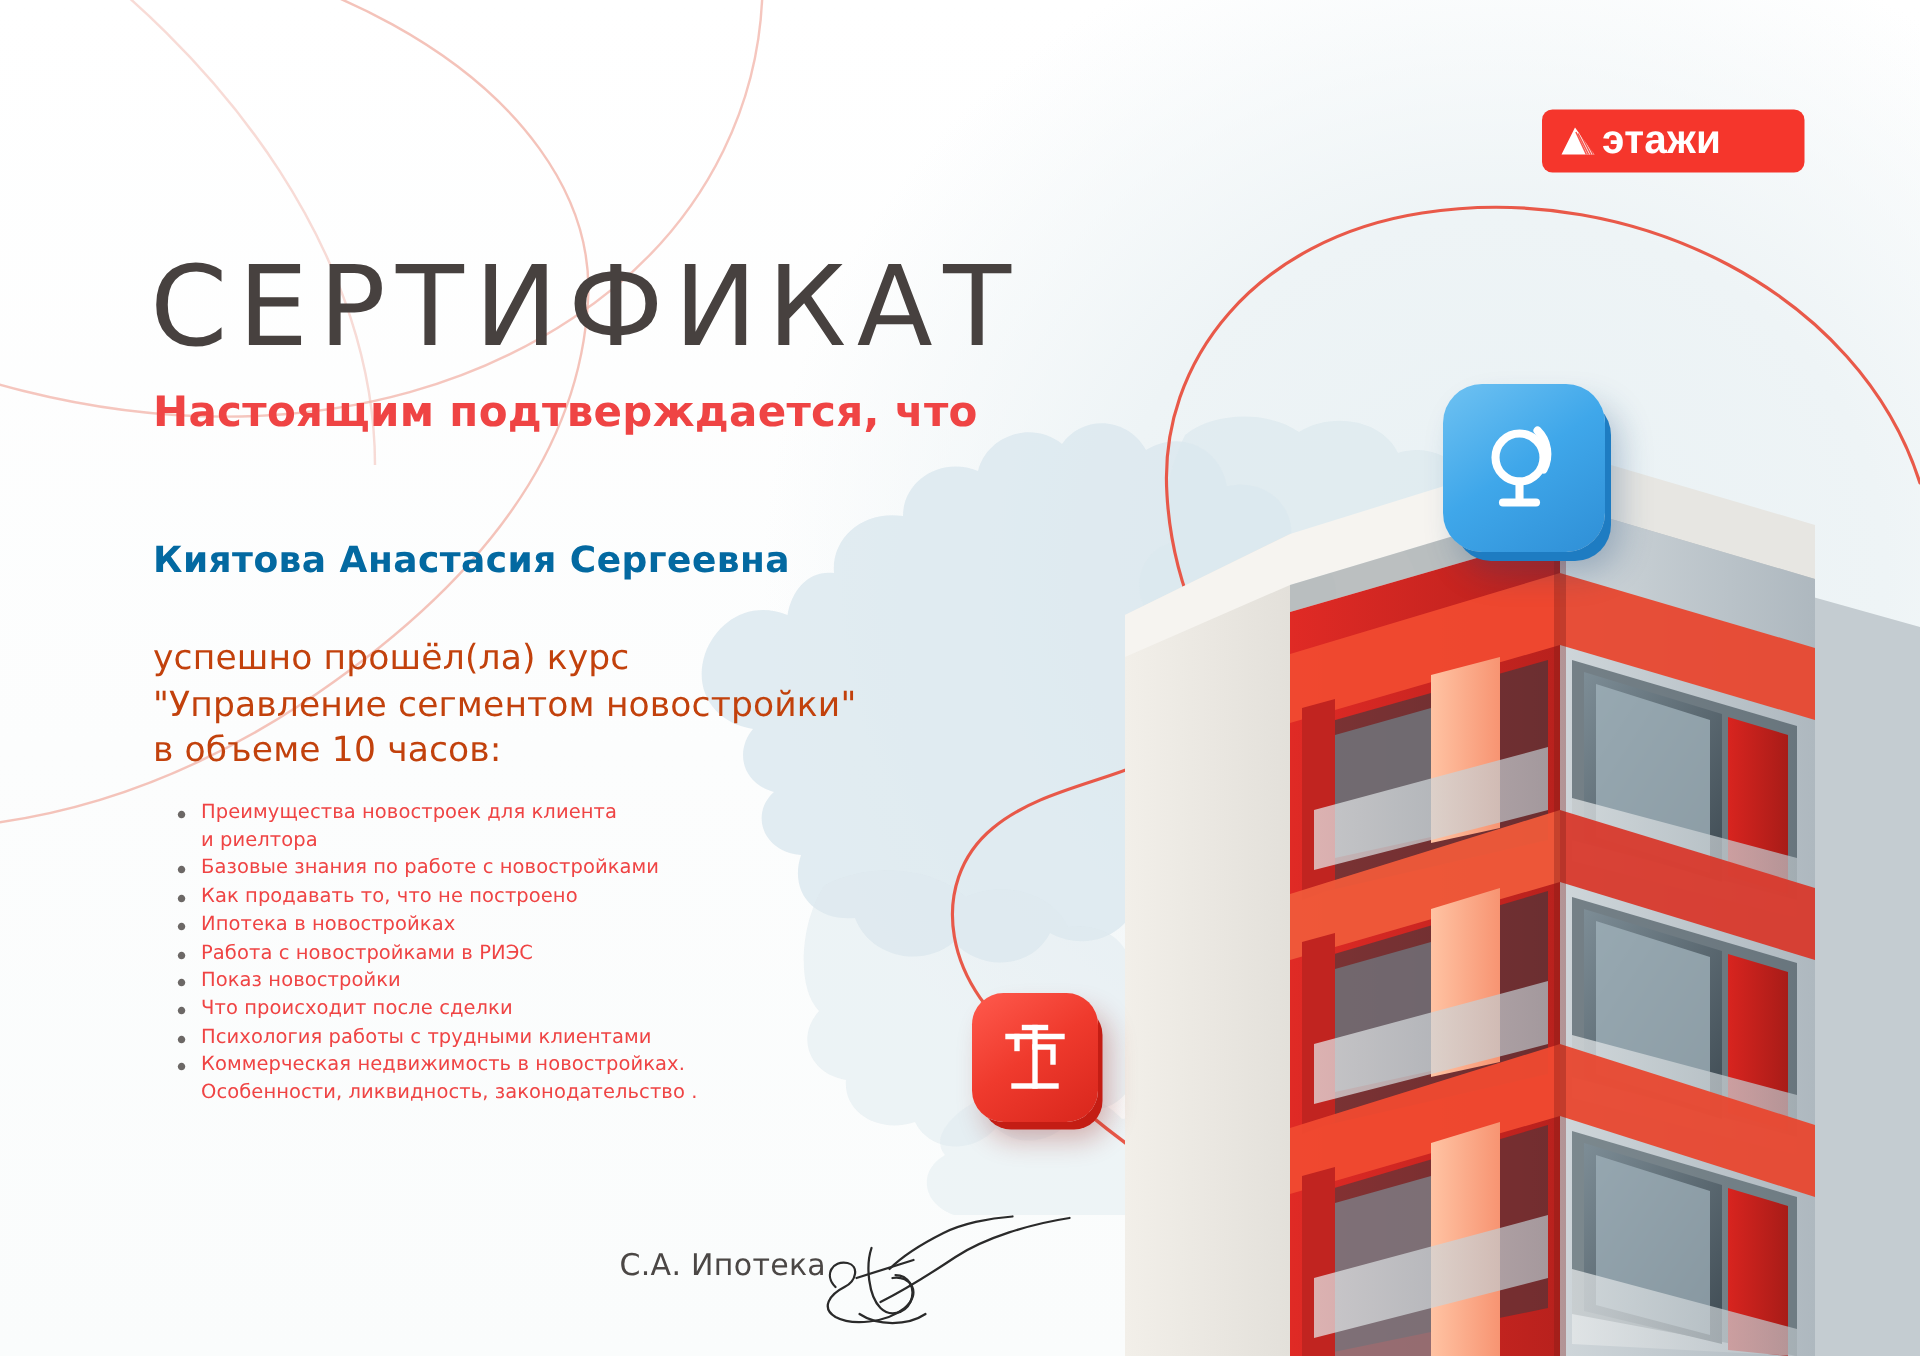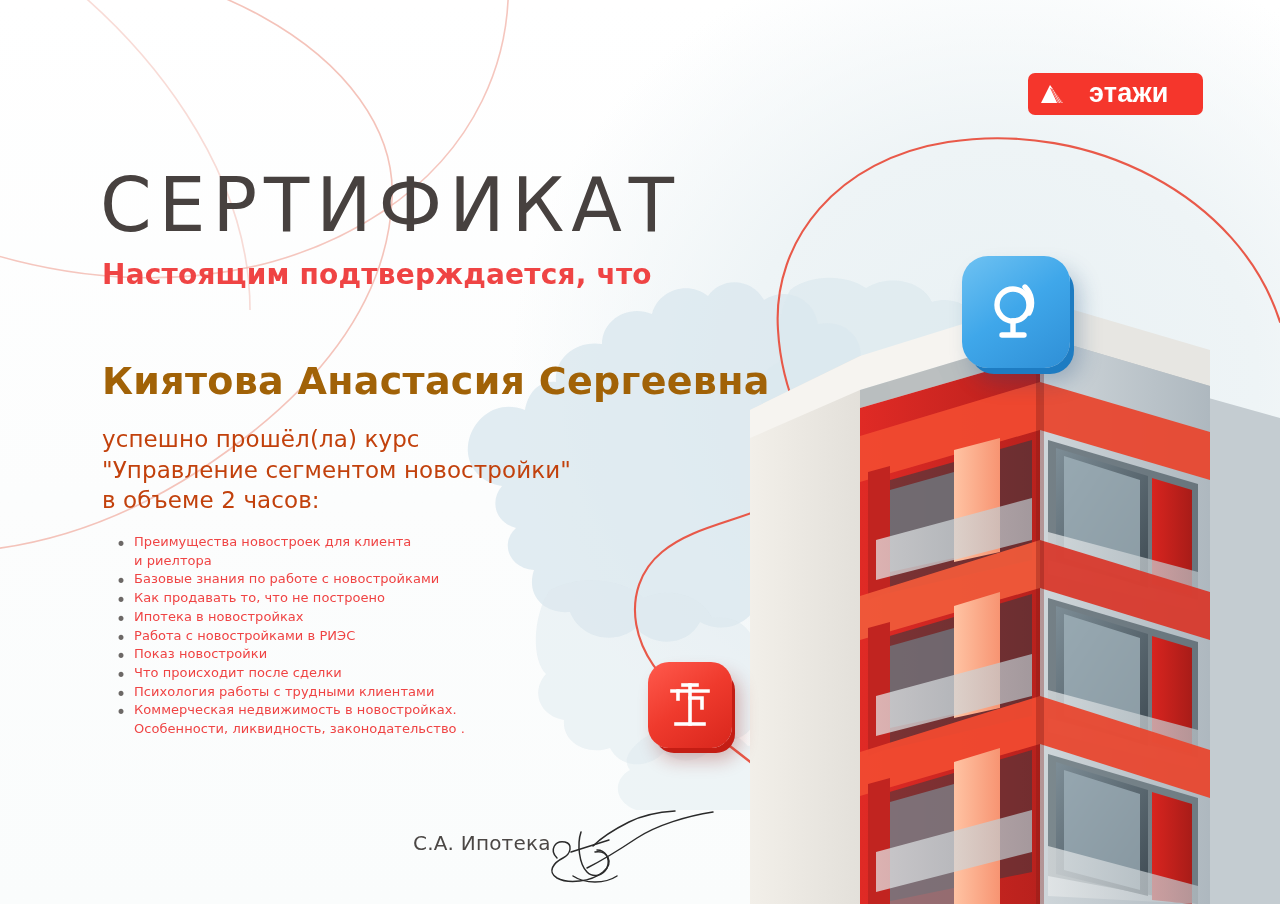--- a/index.html
+++ b/index.html
@@ -47,21 +47,21 @@
     border-radius:21px;
     box-shadow: 5px 7px 0 -2px #c41d14, 8px 12px 18px rgba(150,25,20,.3);
   }
 
   
   .logo {
     position:absolute; left:1028px; top:73px;
     width:175px; height:42px;
     background:#f5362c;
     border-radius:7px;
-    display:flex; align-items:center; gap:24px;
+    display:flex; align-items:center; gap:3px;
     padding:0 13px 0 11px;
   }
   .logo-mark { width:26px; height:22px; flex:none; }
   .logo-text {
     color:#ffffff; font-size:27px; font-weight:700;
     letter-spacing:.2px; line-height:1;
     font-family:"Liberation Sans", sans-serif;
     position:relative; top:-1px;
   }
 
@@ -75,21 +75,21 @@
     text-align:right;
   }
   .subtitle {
     position:absolute; left:102px; top:258px;
     font-size:28px; color:#ef4444; font-weight:700;
     letter-spacing:.2px;
     font-family:"DejaVu Sans", sans-serif;
   }
   .recipient {
     position:absolute; left:102px; top:359px;
-    font-size:38px; font-weight:700; color:#a16207;
+    font-size:24px; font-weight:700; color:#0369a1;
     letter-spacing:.3px;
     font-family:"DejaVu Sans", sans-serif;
   }
   .course { position:absolute; left:102px; top:424px; }
   .course-line {
     font-size:23px; color:#c2410c; line-height:1.33;
     letter-spacing:.1px; white-space:nowrap;
     font-family:"DejaVu Sans", sans-serif;
   }
   .topics {
@@ -314,21 +314,21 @@
     <span class="logo-text">этажи</span>
   </div>
 
   <div class="title">СЕРТИФИКАТ</div>
   <div class="subtitle">Настоящим подтверждается, что</div>
   <div class="recipient">Киятова Анастасия Сергеевна</div>
 
   <div class="course">
     <div class="course-line">успешно прошёл(ла) курс</div>
     <div class="course-line">"Управление сегментом новостройки"</div>
-    <div class="course-line">в объеме 2 часов:</div>
+    <div class="course-line">в объеме 10 часов:</div>
   </div>
 
   <ul class="topics" id="topics-list">
       <li>Преимущества новостроек для клиента</li>
       <li class="cont">и риелтора</li>
       <li>Базовые знания по работе с новостройками</li>
       <li>Как продавать то, что не построено</li>
       <li>Ипотека в новостройках</li>
       <li>Работа с новостройками в РИЭС</li>
       <li>Показ новостройки</li>

